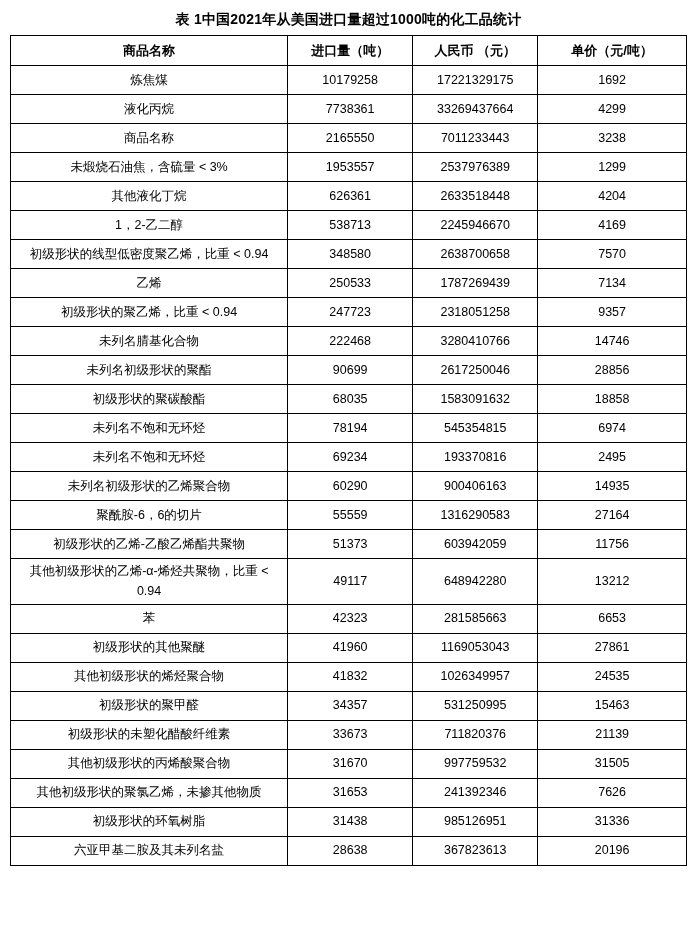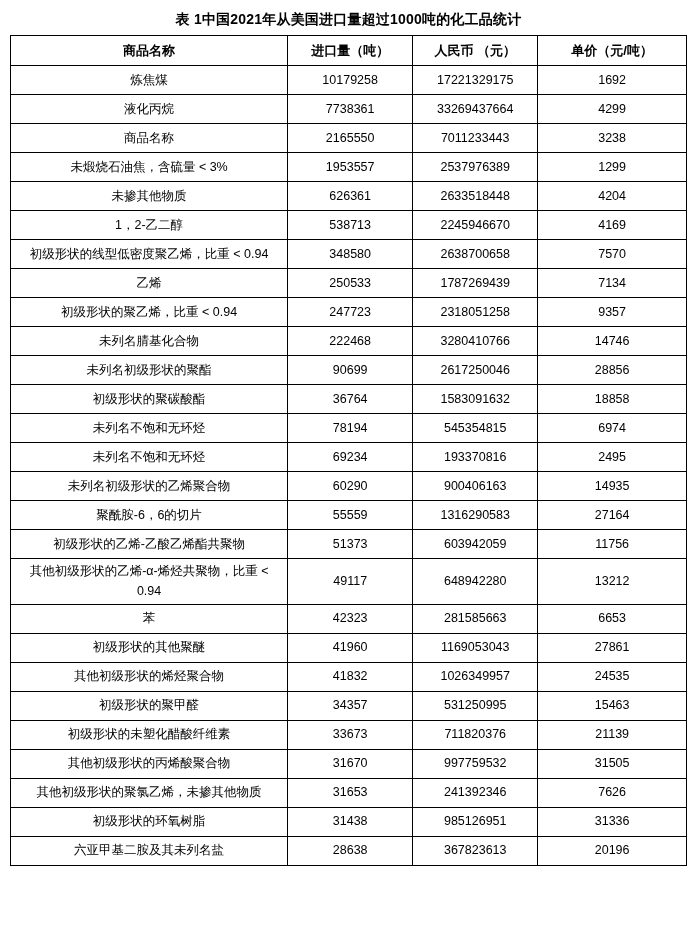--- a/index.html
+++ b/index.html
@@ -91,21 +91,21 @@
           <td>7011233443</td>
           <td>3238</td>
         </tr>
         <tr>
           <td>未煅烧石油焦，含硫量 &lt; 3%</td>
           <td>1953557</td>
           <td>2537976389</td>
           <td>1299</td>
         </tr>
         <tr>
-          <td>未掺其他物质</td>
+          <td>其他液化丁烷</td>
           <td>626361</td>
           <td>2633518448</td>
           <td>4204</td>
         </tr>
         <tr>
           <td>1，2-乙二醇</td>
           <td>538713</td>
           <td>2245946670</td>
           <td>4169</td>
         </tr>
@@ -134,21 +134,21 @@
           <td>14746</td>
         </tr>
         <tr>
           <td>未列名初级形状的聚酯</td>
           <td>90699</td>
           <td>2617250046</td>
           <td>28856</td>
         </tr>
         <tr>
           <td>初级形状的聚碳酸酯</td>
-          <td>36764</td>
+          <td>68035</td>
           <td>1583091632</td>
           <td>18858</td>
         </tr>
         <tr>
           <td>未列名不饱和无环烃</td>
           <td>78194</td>
           <td>545354815</td>
           <td>6974</td>
         </tr>
         <tr>

